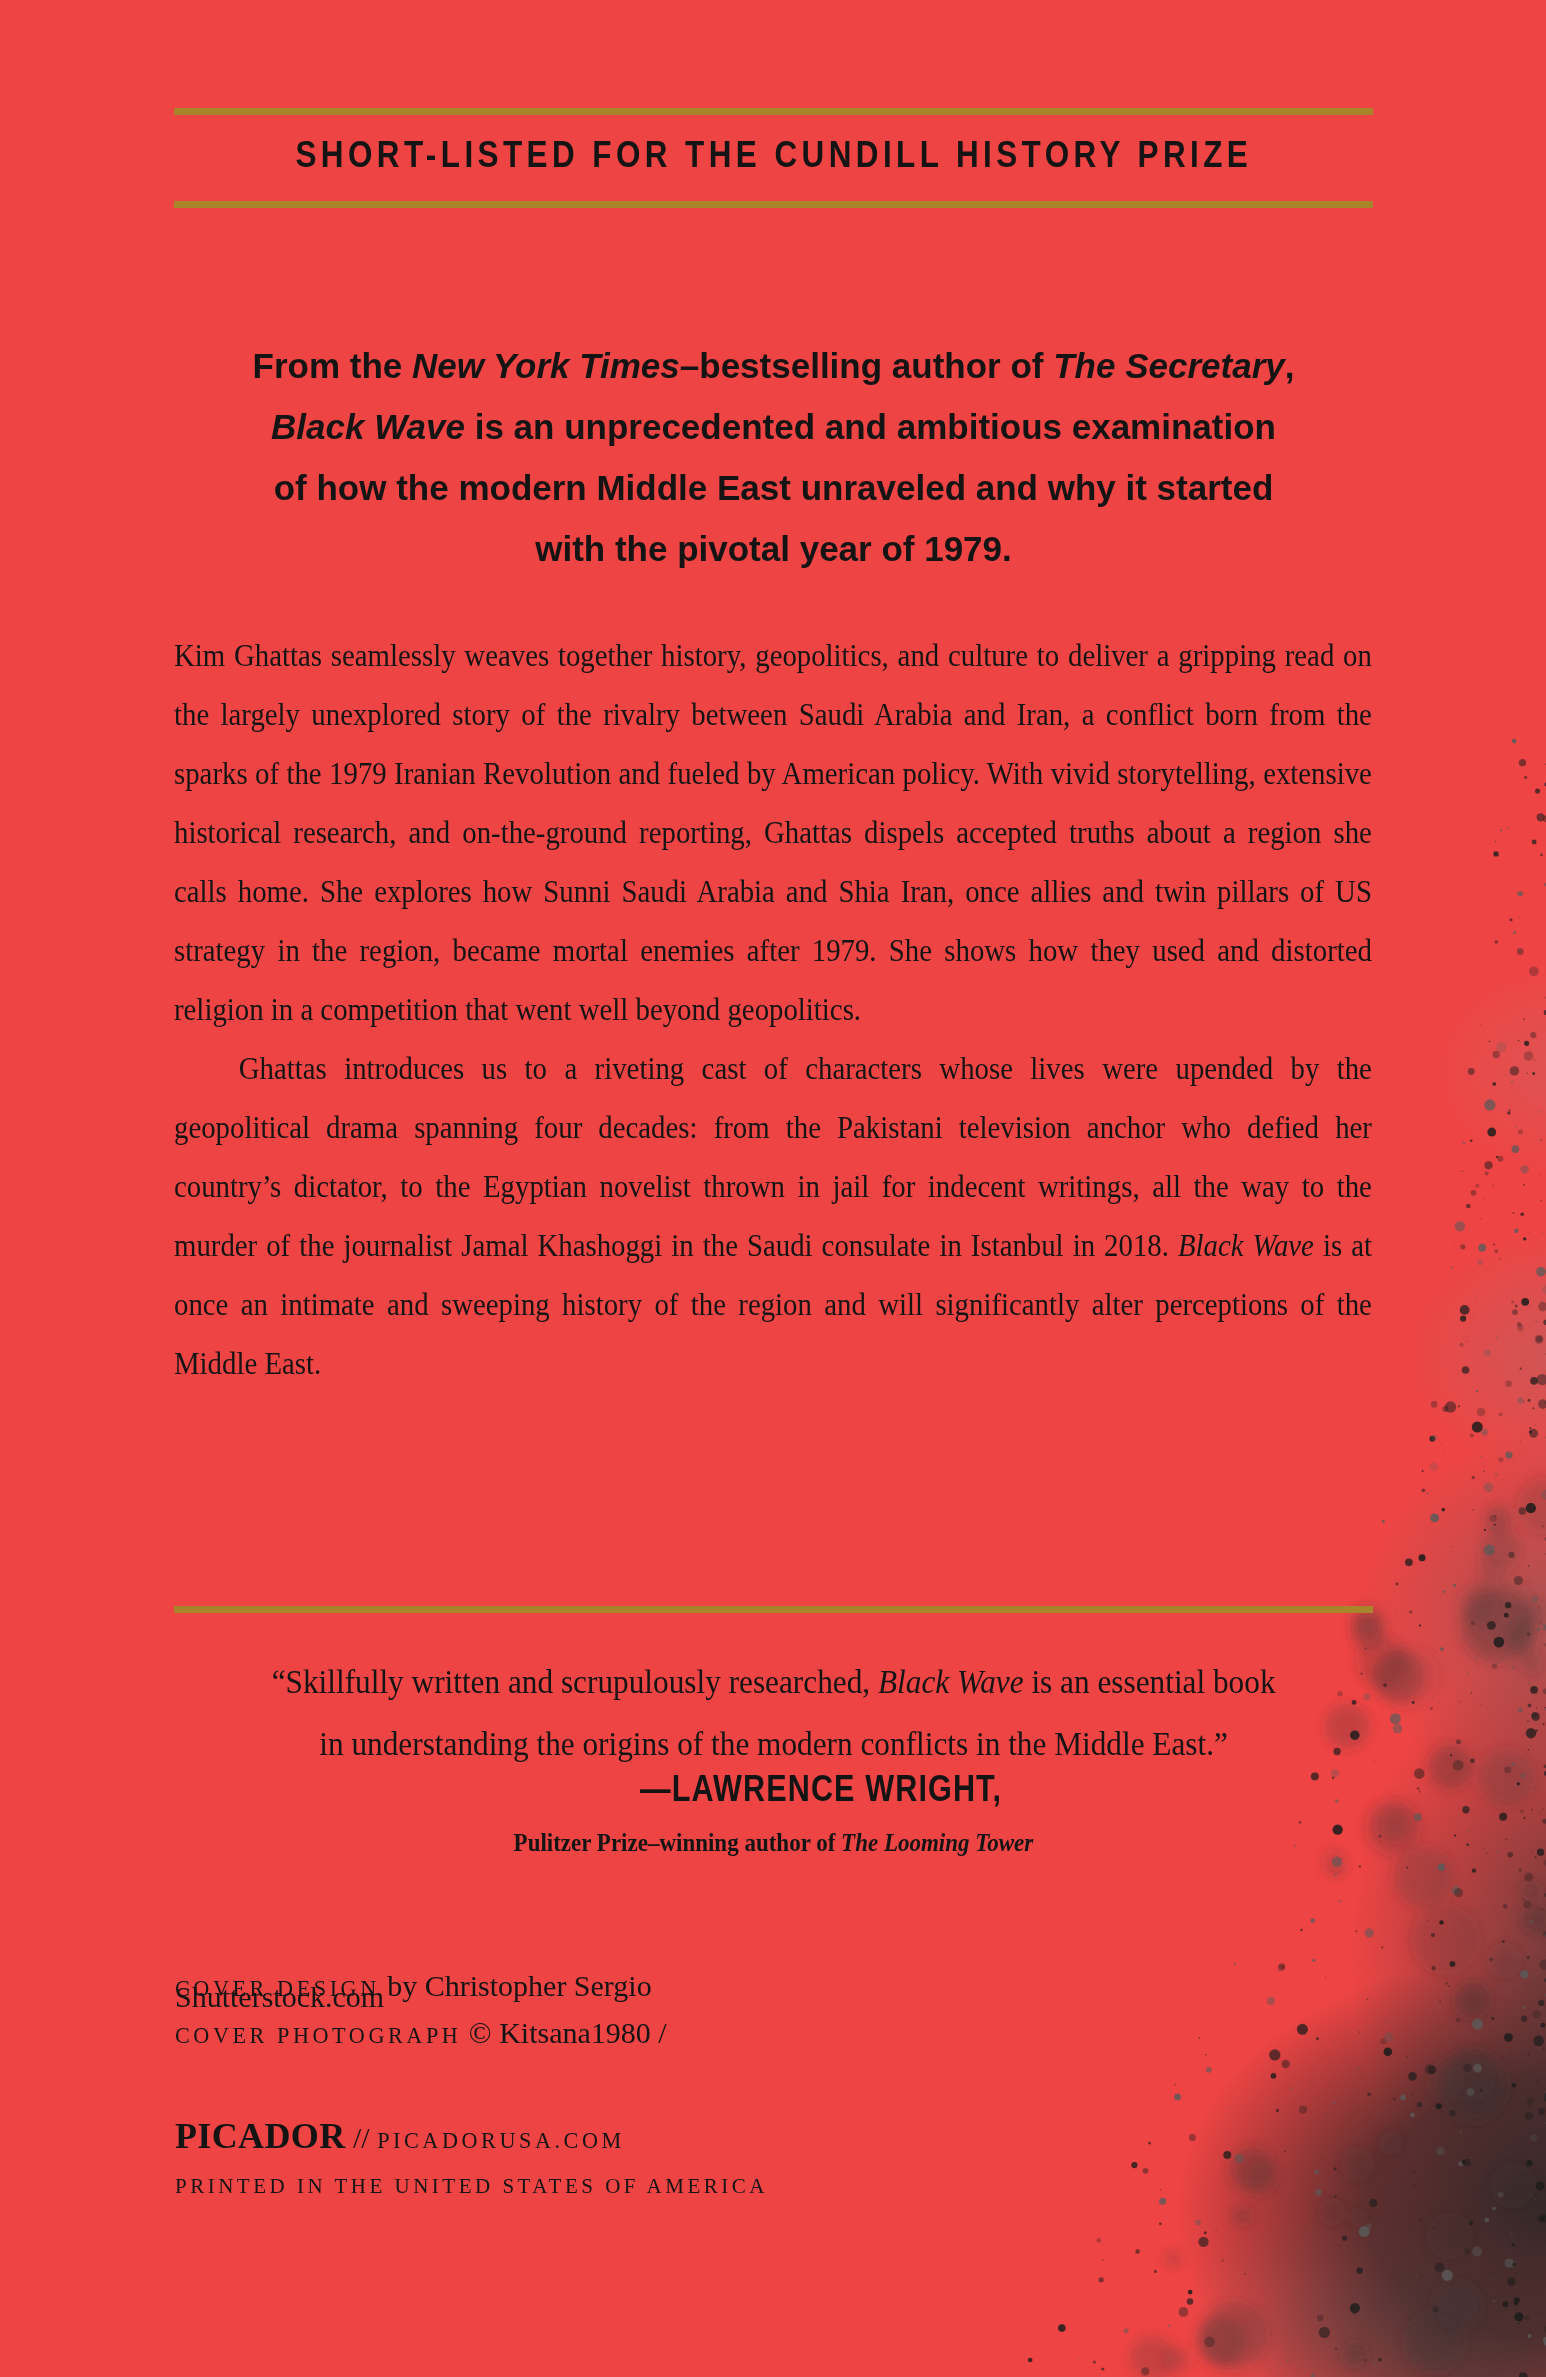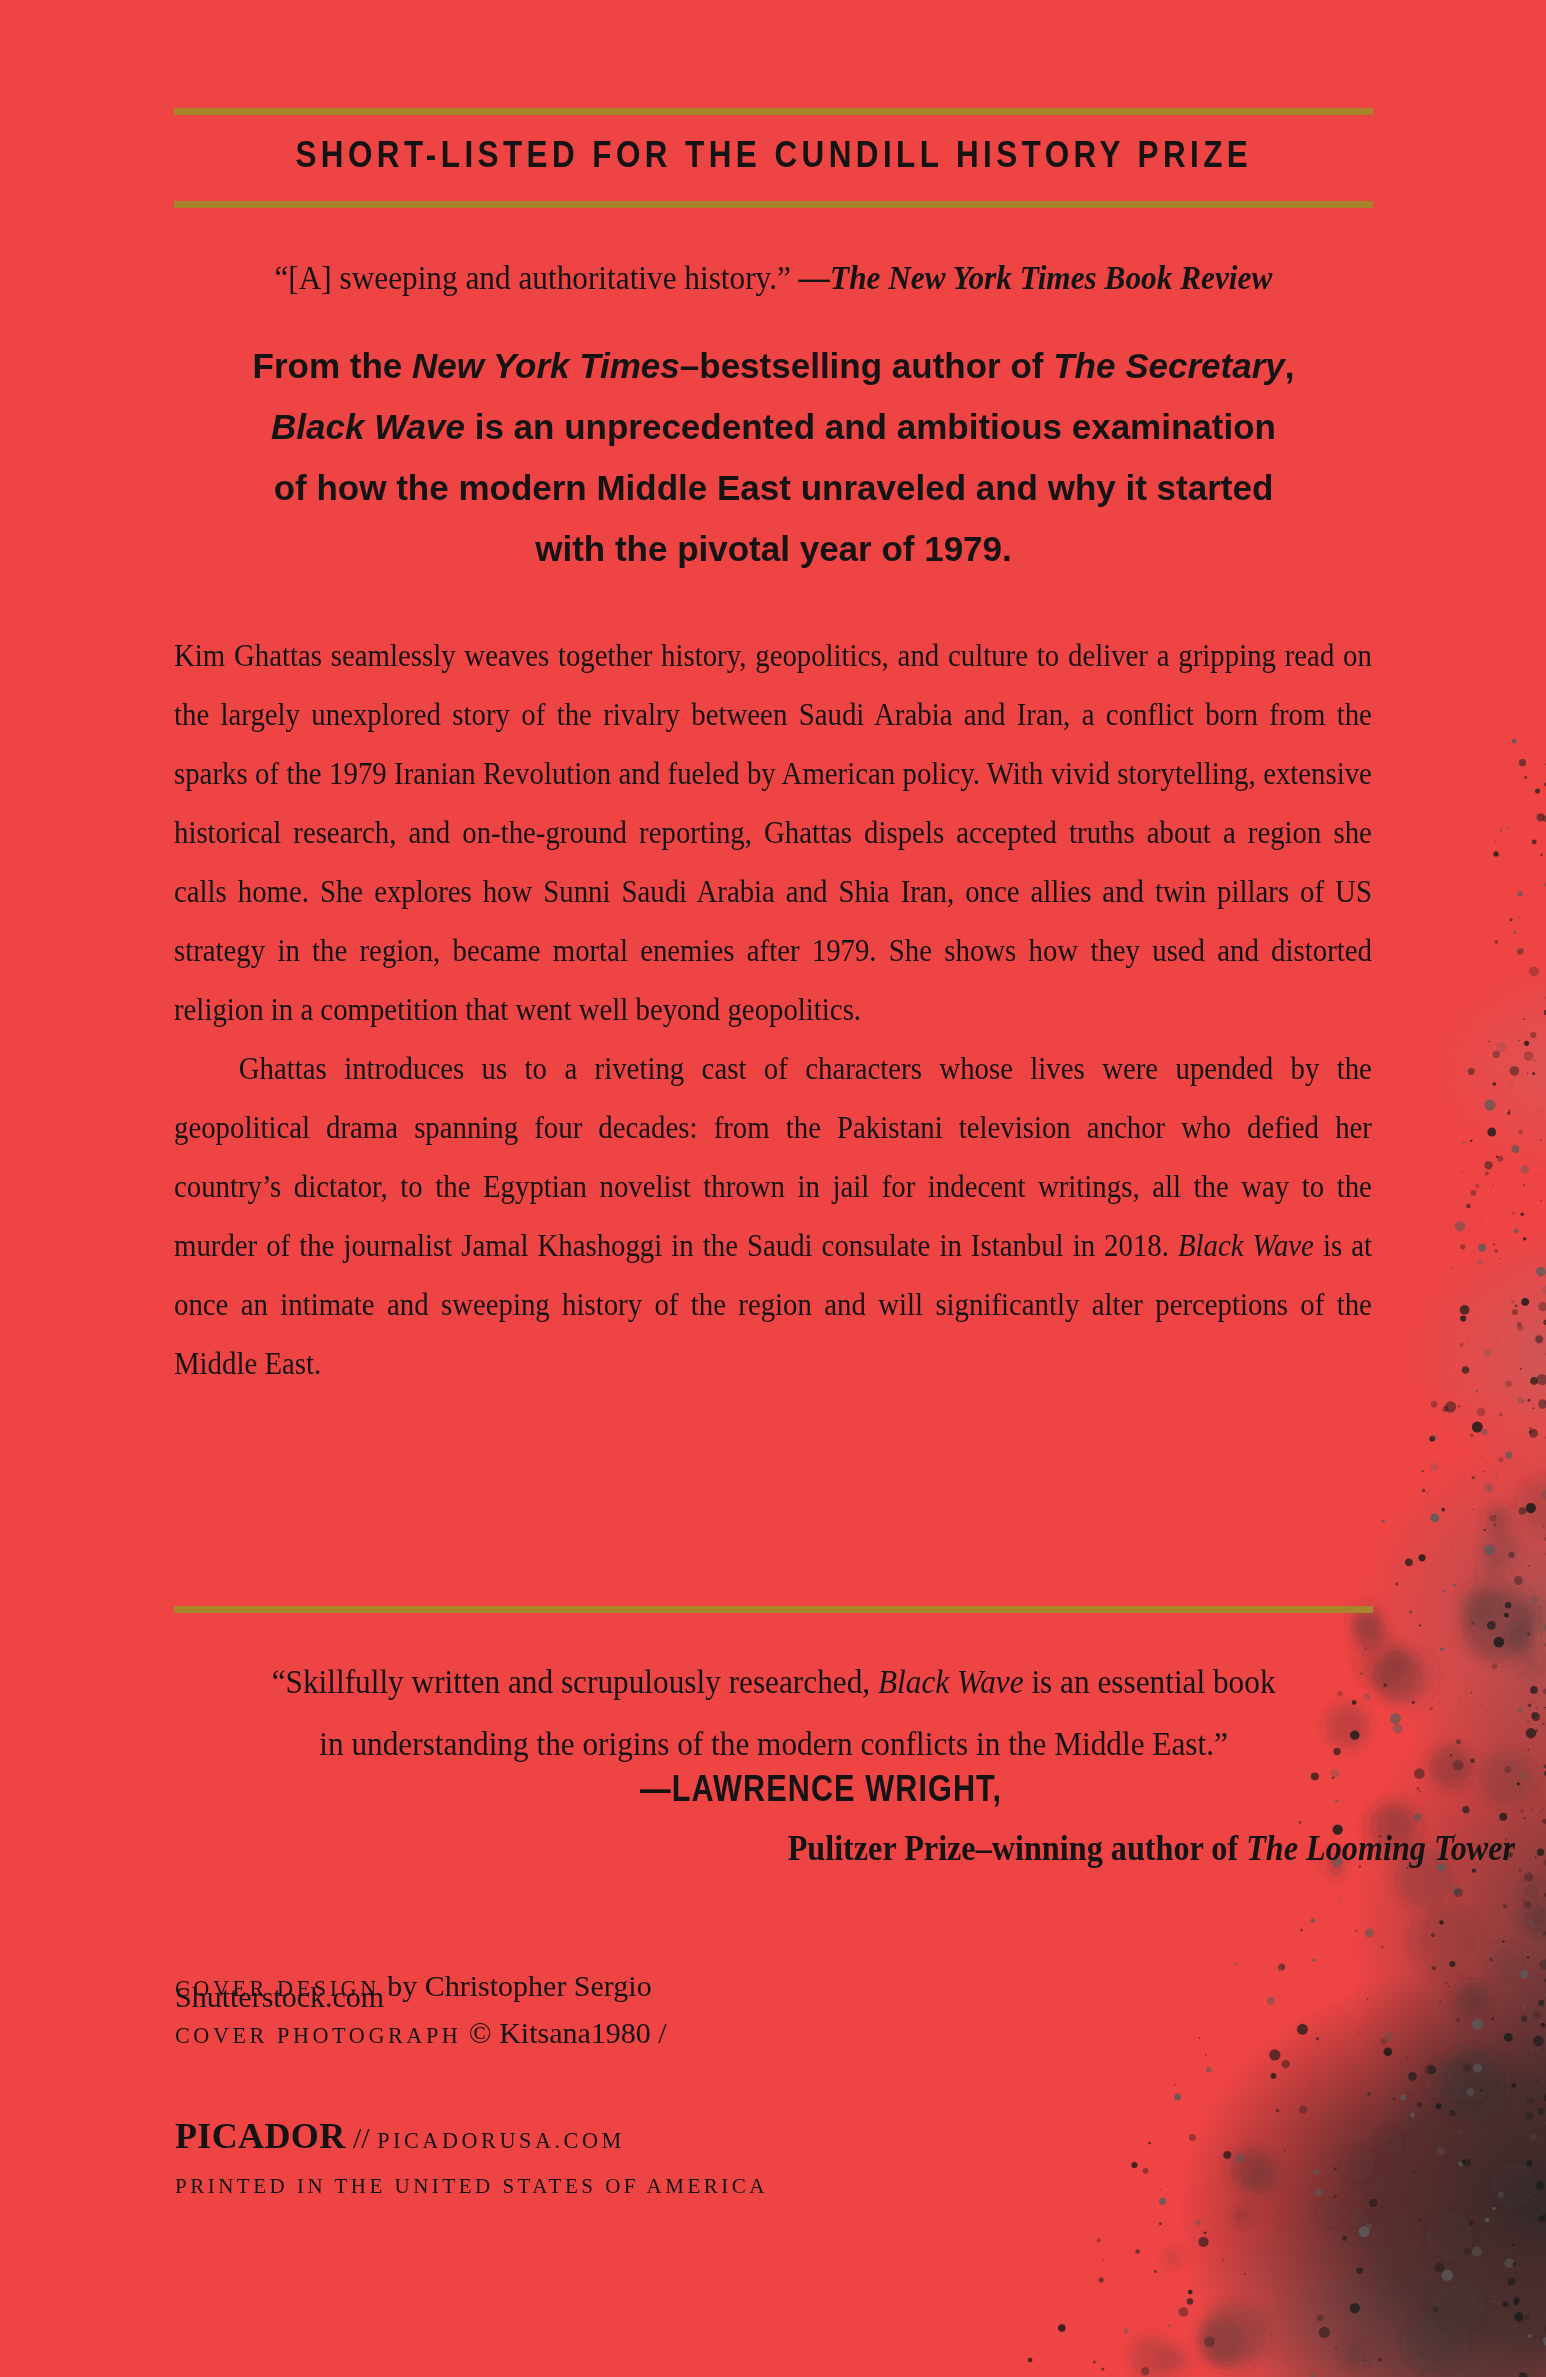--- a/index.html
+++ b/index.html
@@ -20,21 +20,21 @@
   .body-copy{position:absolute;top:626px;left:174px;width:1331px;
              transform:scaleX(.9);transform-origin:0 0;
              font-size:32px;line-height:59px;text-align:justify;}
   .body-copy p{margin:0;}
   .body-copy p + p{text-indent:72px;}
   .endorse-quote{position:absolute;top:1651px;left:0;width:100%;text-align:center;
                  font-size:34px;line-height:62px;}
   .endorse-name{position:absolute;top:1768px;left:0;width:100%;text-align:center;
                 font-family:Liberation Sans, sans-serif;font-weight:bold;font-size:36px;
                 letter-spacing:1.3px;white-space:nowrap;padding-left:48px;}
-  .endorse-byline{position:absolute;top:1829px;left:0;width:100%;text-align:right;font-size:35px;}
+  .endorse-byline{position:absolute;top:1829px;left:0;width:100%;text-align:center;font-size:25px;}
   .credit{position:absolute;left:175px;font-size:30px;white-space:nowrap;}
   #credit-design{top:1960px;margin-top:9px;} #credit-photo{top:2016px;} #credit-photo2{top:1980px;text-align:center;}
   #credit-pub{top:2115px;}
   #credit-printed{top:2174px;font-size:21px;letter-spacing:3.5px;}
   .seg-n{} .seg-i{font-style:italic;} .seg-b{font-weight:bold;}
   .seg-bi{font-weight:bold;font-style:italic;}
   .seg-sc{font-size:.74em;letter-spacing:.16em;}
   .seg-brand{font-weight:bold;font-size:1.2em;letter-spacing:.01em;}
   .powder-clouds{position:absolute;top:0;right:0;width:612px;height:2377px;pointer-events:none;
     background-image:
@@ -672,23 +672,20 @@
         <circle cx="2109.3" cy="3153.7" r="0.84" fill="#1c1c1c" fill-opacity="0.82"></circle>
       </g>
   </svg>
 
   <div class="rule" id="rule-top"></div>
   <div class="banner">
     <span class="condense">SHORT-LISTED FOR THE CUNDILL HISTORY PRIZE</span>
   </div>
   <div class="rule" id="rule-mid"></div>
 
-  <div class="review">
-    <span class="condense-q"><span class="seg-n">“[A] sweeping and authoritative history.” </span><span class="seg-bi">—The New York Times Book Review</span></span>
-  </div>
 
   <div class="intro"><span class="seg-b">From the </span><span class="seg-bi">New York Times</span><span class="seg-b">–bestselling author of </span><span class="seg-bi">The Secretary</span><span class="seg-b">,</span><br><span class="seg-bi">Black Wave</span><span class="seg-b"> is an unprecedented and ambitious examination</span><br><span class="seg-b">of how the modern Middle East unraveled and why it started</span><br><span class="seg-b">with the pivotal year of 1979.</span></div>
 
   <div class="body-copy">
     <p><span class="seg-n">Kim Ghattas seamlessly weaves together history, geopolitics, and culture to deliver a gripping read on the largely unexplored story of the rivalry between Saudi Arabia and Iran, a conflict born from the sparks of the 1979 Iranian Revolution and fueled by American policy. With vivid storytelling, extensive historical research, and on-the-ground reporting, Ghattas dispels accepted truths about a region she calls home. She explores how Sunni Saudi Arabia and Shia Iran, once allies and twin pillars of US strategy in the region, became mortal enemies after 1979. She shows how they used and distorted religion in a competition that went well beyond geopolitics.</span></p>
     <p><span class="seg-n">Ghattas introduces us to a riveting cast of characters whose lives were upended by the geopolitical drama spanning four decades: from the Pakistani television anchor who defied her country’s dictator, to the Egyptian novelist thrown in jail for indecent writings, all the way to the murder of the journalist Jamal Khashoggi in the Saudi consulate in Istanbul in 2018. </span><span class="seg-i">Black Wave</span><span class="seg-n"> is at once an intimate and sweeping history of the region and will significantly alter perceptions of the Middle East.</span></p>
   </div>
 
   <div class="rule" id="rule-low"></div>
 

